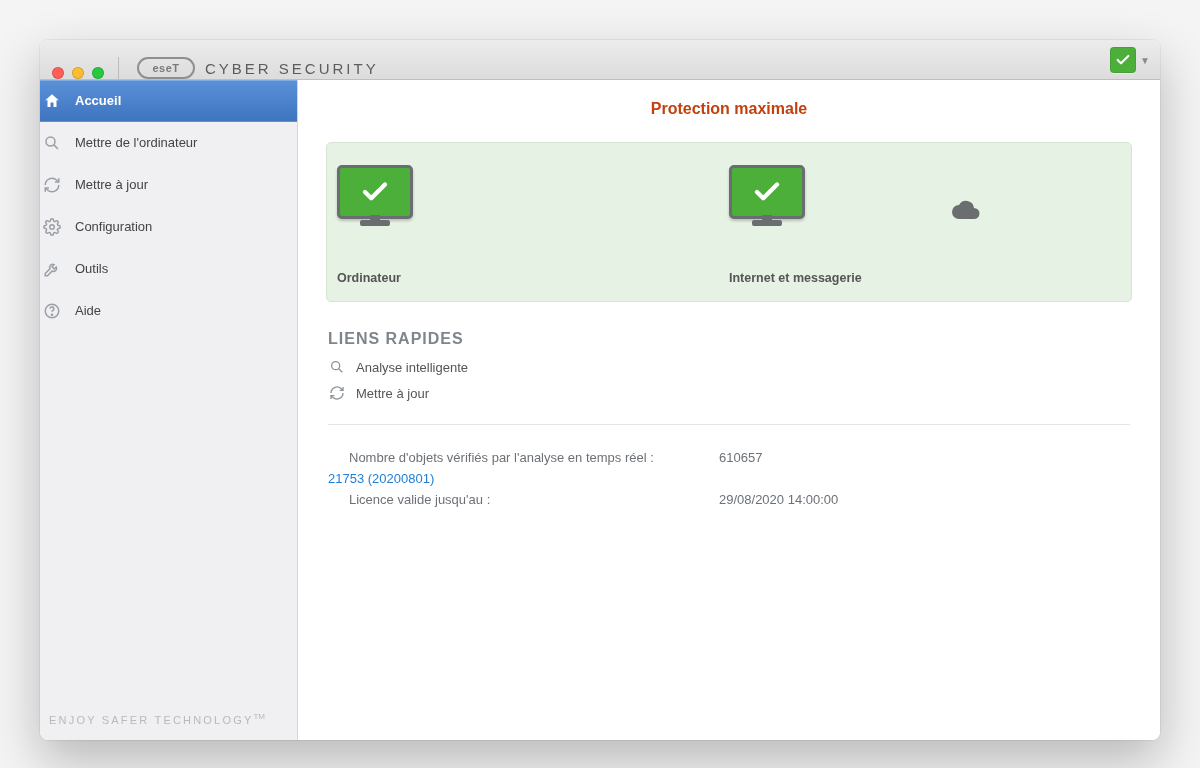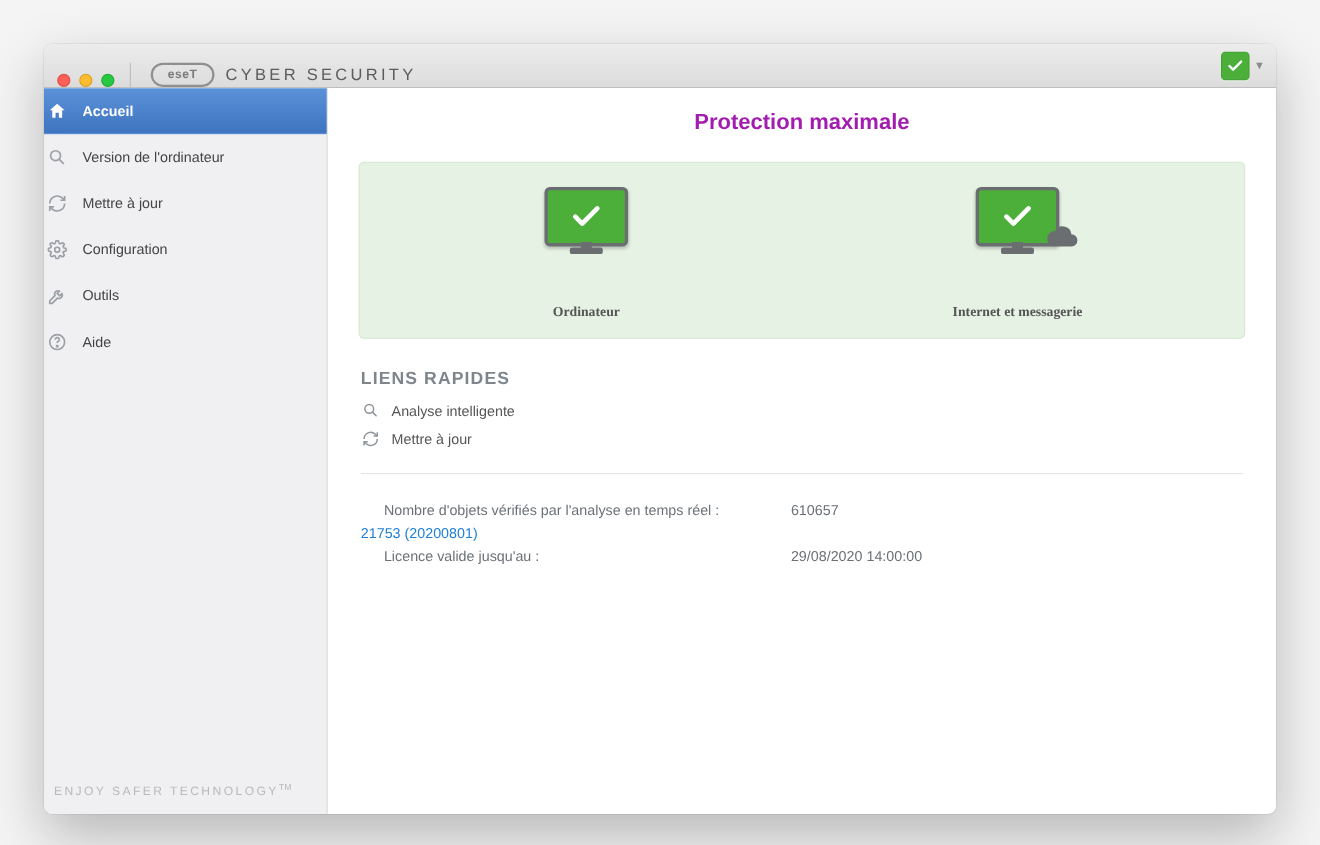--- a/index.html
+++ b/index.html
@@ -84,29 +84,29 @@
   .nav-item.active .icon-slot { color:#fff; }
   .sidebar-footer {
     margin-top:auto; padding: 14px 9px;
     color:#b9b9bd; font-size:11px; letter-spacing:2.2px;
   }
   .sidebar-footer .tm { font-size:8px; vertical-align: super; letter-spacing:0;}
 
   
   .main { flex:1; background:#fff; overflow:auto; }
   .headline {
-    text-align:center; font-size:20px; font-weight:700;
-    color:#a21caf; padding: 20px 0 24px;
+    text-align:center; font-size:16px; font-weight:700;
+    color:#c2410c; padding: 20px 0 24px;
   }
   .cards {
     margin: 0 28px; background:#e6f2e4;
     border:1px solid #d4e6cf; border-radius:5px;
     display:flex; padding: 22px 10px 16px;
   }
-  .card { flex:1; display:flex; flex-direction:column; align-items:center; gap:22px; position:relative;font-family:Liberation Serif, serif; }
+  .card { flex:1; display:flex; flex-direction:column; gap:22px; position:relative; }
   .card-label { font-size:12.5px; font-weight:700; color:#555; }
   .monitor {
     width: 76px; height: 54px; background:#4caf3a; border-radius:5px;
     border: 3px solid #6b6e71; position:relative;
     display:flex;align-items:center;justify-content:center;
     box-shadow: 0 2px 3px rgba(0,0,0,0.2);
   }
   .monitor::after {
     content:""; position:absolute; bottom:-10px; left:50%; transform:translateX(-50%);
     width: 30px; height:6px; background:#6b6e71; border-radius:2px;
@@ -179,21 +179,21 @@
           <span>Accueil</span>
         </li>
 
         <li class="nav-item">
           <span class="icon-slot">
             <svg width="18" height="18" viewBox="0 0 24 24" fill="none" stroke="currentColor" stroke-width="2">
                 <circle cx="10" cy="10" r="6"></circle>
                 <line x1="20" y1="20" x2="14.5" y2="14.5"></line>
               </svg>
           </span>
-          <span>Version de l'ordinateur</span>
+          <span>Mettre de l'ordinateur</span>
         </li>
 
         <li class="nav-item">
           <span class="icon-slot">
             <svg width="18" height="18" viewBox="0 0 24 24" fill="none" stroke="currentColor" stroke-width="2">
                 <path d="M3 12a9 9 0 0 1 15-6.7L21 8"></path>
                 <path d="M21 12a9 9 0 0 1-15 6.7L3 16"></path>
                 <polyline points="21 3 21 8 16 8"></polyline>
                 <polyline points="3 21 3 16 8 16"></polyline>
               </svg>

